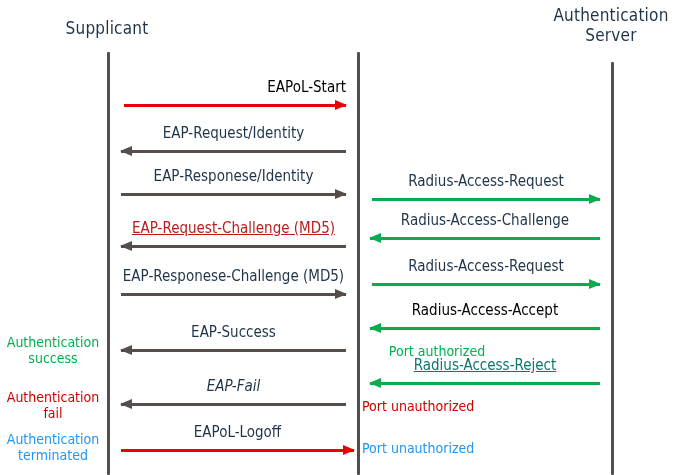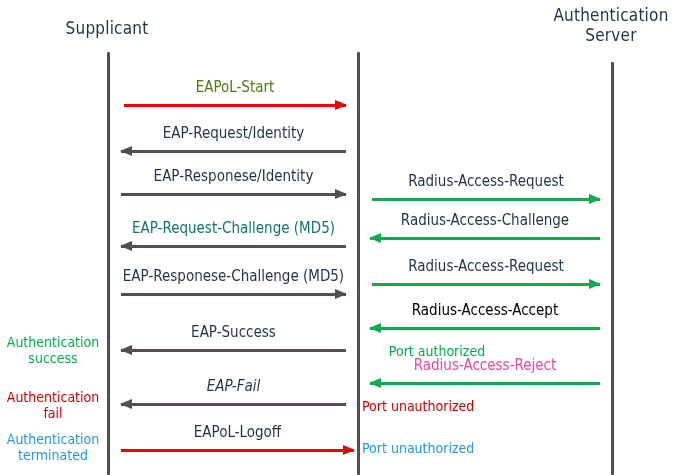--- a/index.html
+++ b/index.html
@@ -90,41 +90,41 @@
 <div id="diagram" style="width: 678px; height: 475px; background: rgb(255, 255, 255);">
     <div class="actor-title" style="left: 37px; top: 18px; width: 140px;">Supplicant</div>
     <div class="lifeline" style="left: 107px; top: 52px; height: 423px; background: rgb(85, 78, 74);"></div>
     <div class="lifeline" style="left: 357px; top: 52px; height: 423px; background: rgb(85, 78, 74);"></div>
     <div class="actor-title" style="left: 536px; top: 5px; width: 150px;">Authentication
 Server</div>
     <div class="lifeline" style="left: 611px; top: 62px; height: 413px; background: rgb(85, 78, 74);"></div>
     <div class="msg right" style="left: 124px; top: 104px; width: 222px;">
       <div class="line" style="background: rgb(238, 0, 0);"></div>
       <div class="head" style="border-left-color: rgb(238, 0, 0);"></div>
-      <div class="label" style="color: #4d7c0f;">EAPoL-Start</div>
+      <div class="label" style="color: #000000; text-align: right;">EAPoL-Start</div>
     </div>
     <div class="msg left" style="left: 121px; top: 150px; width: 225px;">
       <div class="line" style="background: rgb(85, 78, 74);"></div>
       <div class="head" style="border-right-color: rgb(85, 78, 74);"></div>
       <div class="label" style="color: rgb(31, 52, 72);">EAP-Request/Identity</div>
     </div>
     <div class="msg right" style="left: 121px; top: 193px; width: 225px;">
       <div class="line" style="background: rgb(85, 78, 74);"></div>
       <div class="head" style="border-left-color: rgb(85, 78, 74);"></div>
       <div class="label" style="color: rgb(31, 52, 72);">EAP-Responese/Identity</div>
     </div>
     <div class="msg right" style="left: 372px; top: 198px; width: 228px;">
       <div class="line" style="background: rgb(11, 171, 78);"></div>
       <div class="head" style="border-left-color: rgb(11, 171, 78);"></div>
       <div class="label" style="color: rgb(31, 52, 72);">Radius-Access-Request</div>
     </div>
     <div class="msg left" style="left: 121px; top: 245px; width: 225px;">
       <div class="line" style="background: rgb(85, 78, 74);"></div>
       <div class="head" style="border-right-color: rgb(85, 78, 74);"></div>
-      <div class="label" style="color: #0f766e;">EAP-Request-Challenge (MD5)</div>
+      <div class="label" style="color: #b91c1c; text-decoration: underline;">EAP-Request-Challenge (MD5)</div>
     </div>
     <div class="msg left" style="left: 370px; top: 237px; width: 230px;">
       <div class="line" style="background: rgb(11, 171, 78);"></div>
       <div class="head" style="border-right-color: rgb(11, 171, 78);"></div>
       <div class="label" style="color: rgb(31, 52, 72);">Radius-Access-Challenge</div>
     </div>
     <div class="msg right" style="left: 121px; top: 293px; width: 225px;">
       <div class="line" style="background: rgb(85, 78, 74);"></div>
       <div class="head" style="border-left-color: rgb(85, 78, 74);"></div>
       <div class="label" style="color: rgb(31, 52, 72);">EAP-Responese-Challenge (MD5)</div>
@@ -140,21 +140,21 @@
       <div class="label" style="color: #000000;">Radius-Access-Accept</div>
     </div>
     <div class="msg left" style="left: 121px; top: 349px; width: 225px;">
       <div class="line" style="background: rgb(85, 78, 74);"></div>
       <div class="head" style="border-right-color: rgb(85, 78, 74);"></div>
       <div class="label" style="color: rgb(31, 52, 72);">EAP-Success</div>
     </div>
     <div class="msg left" style="left: 370px; top: 382px; width: 230px;">
       <div class="line" style="background: rgb(11, 171, 78);"></div>
       <div class="head" style="border-right-color: rgb(11, 171, 78);"></div>
-      <div class="label" style="color: #ec4899;">Radius-Access-Reject</div>
+      <div class="label" style="color: #0f766e; text-decoration: underline;">Radius-Access-Reject</div>
     </div>
     <div class="msg left" style="left: 121px; top: 403px; width: 225px;">
       <div class="line" style="background: rgb(85, 78, 74);"></div>
       <div class="head" style="border-right-color: rgb(85, 78, 74);"></div>
       <div class="label" style="color: rgb(31, 52, 72); font-style: italic;">EAP-Fail</div>
     </div>
     <div class="msg right" style="left: 121px; top: 449px; width: 233px;">
       <div class="line" style="background: rgb(238, 0, 0);"></div>
       <div class="head" style="border-left-color: rgb(238, 0, 0);"></div>
       <div class="label" style="color: rgb(31, 52, 72);">EAPoL-Logoff</div>

